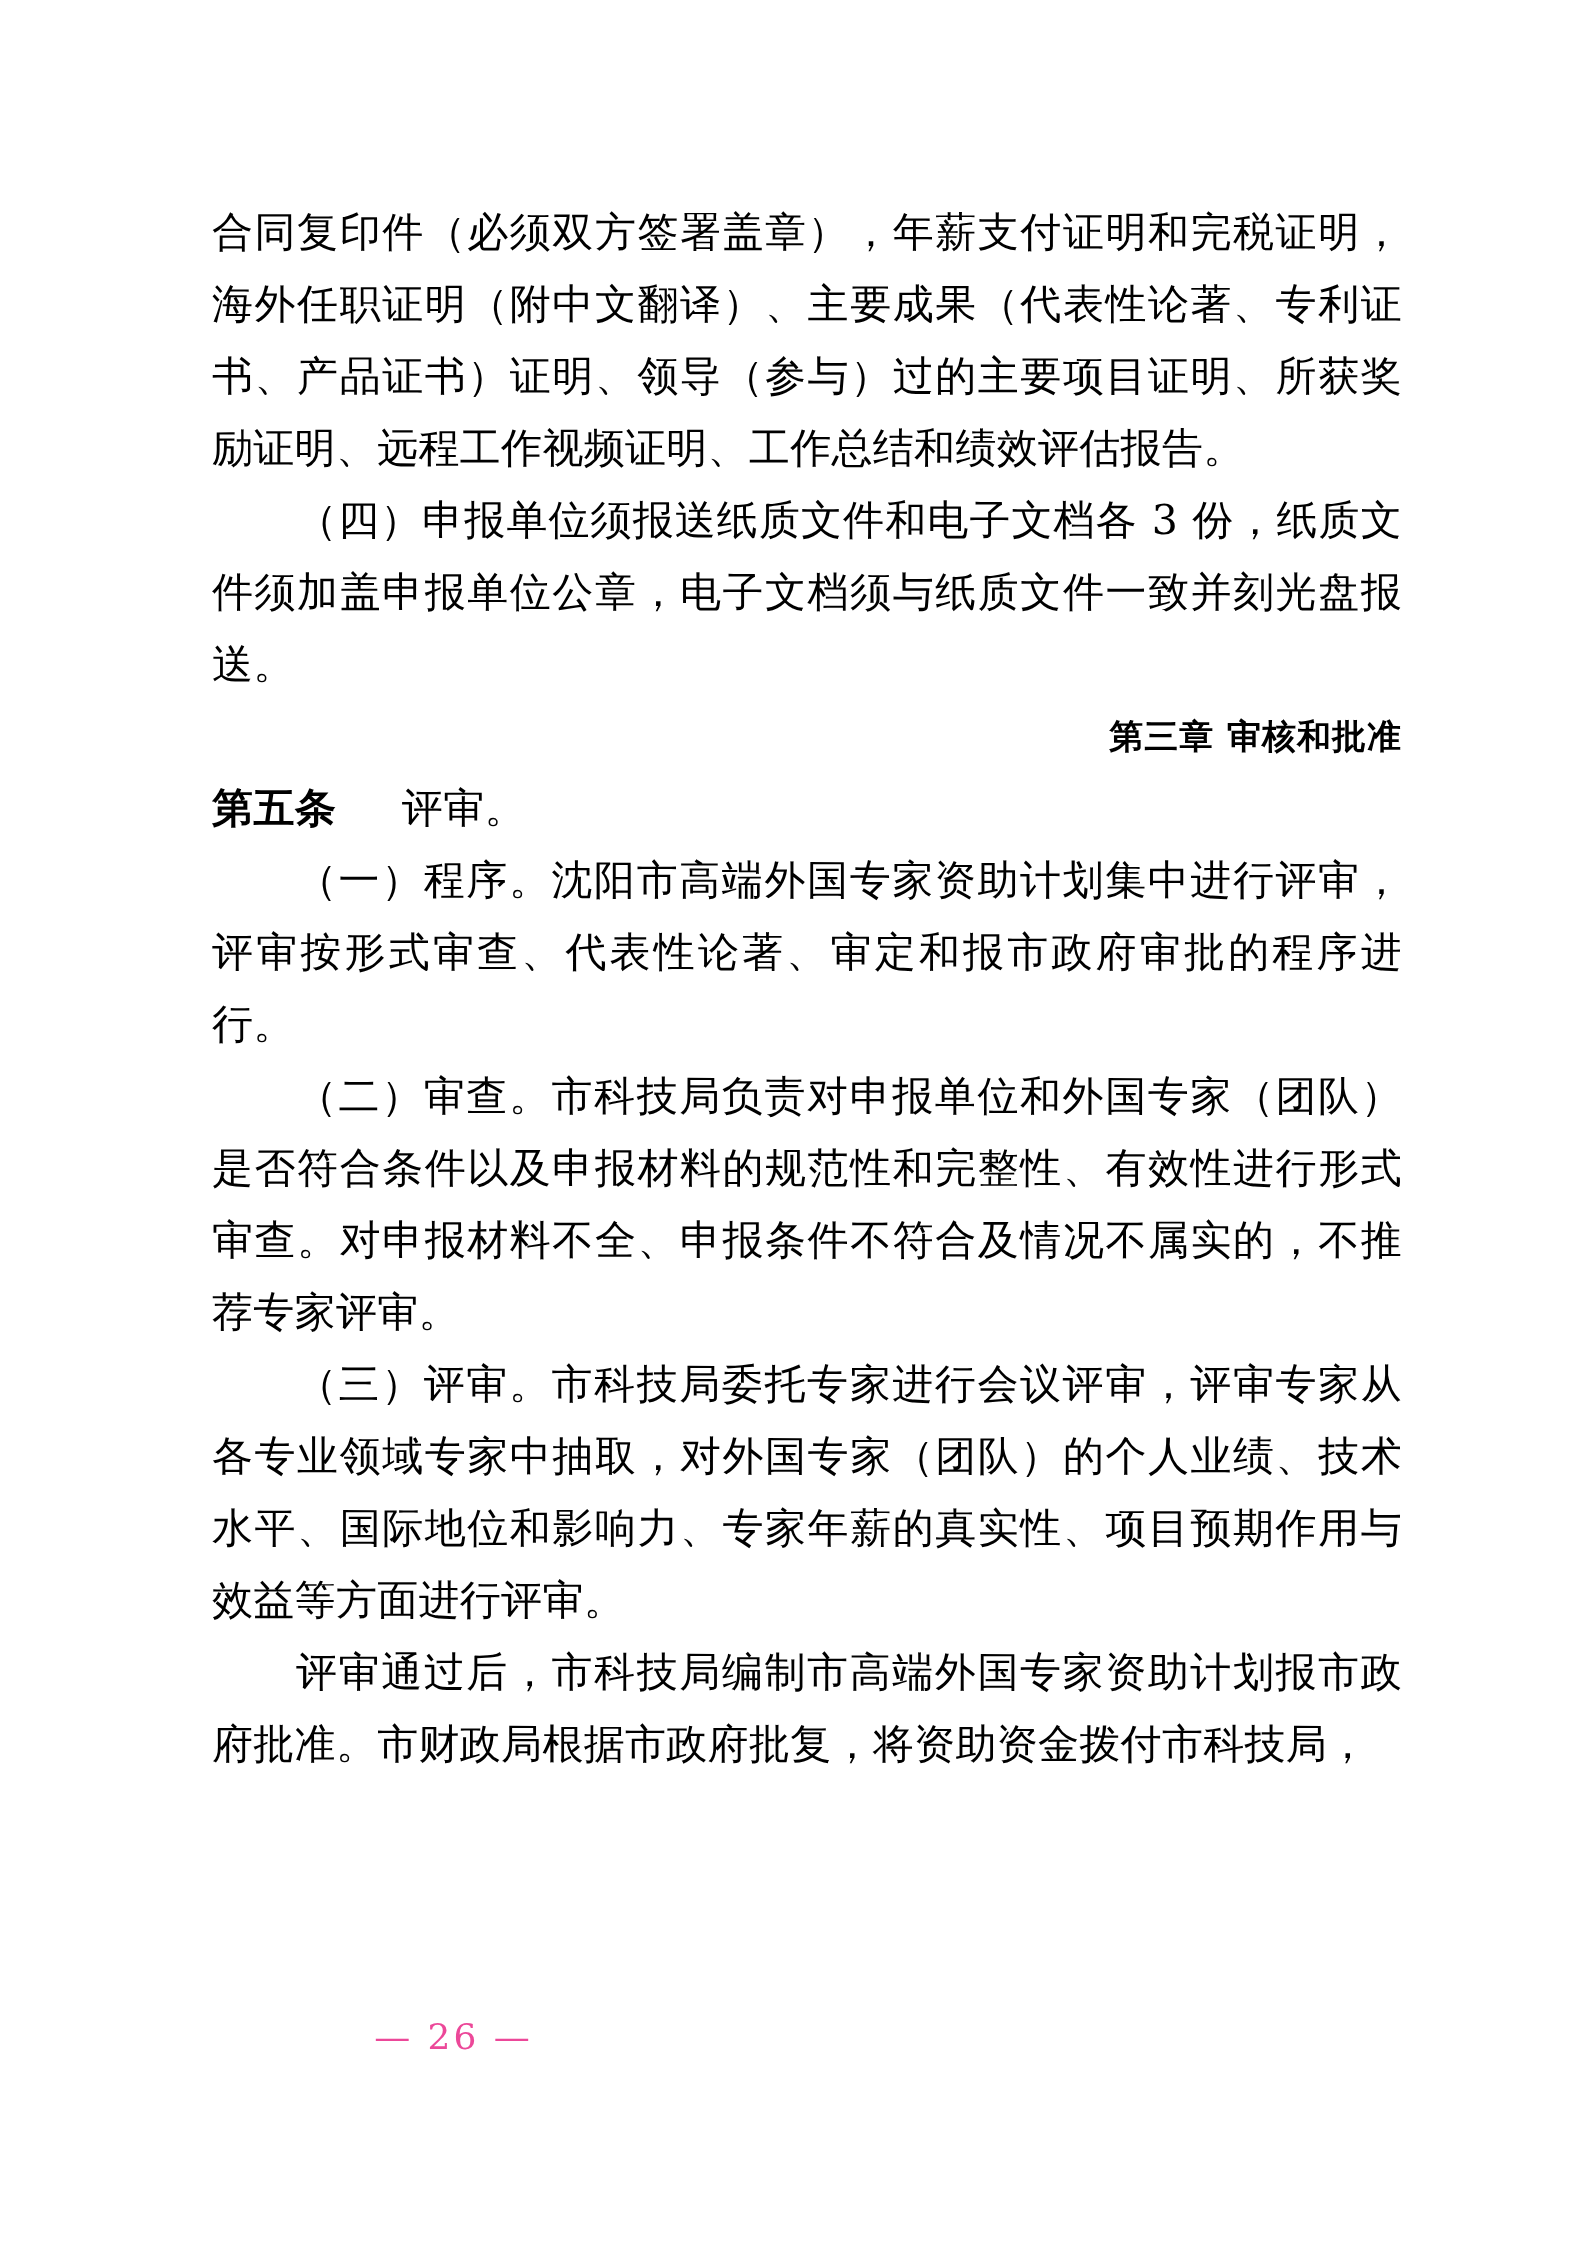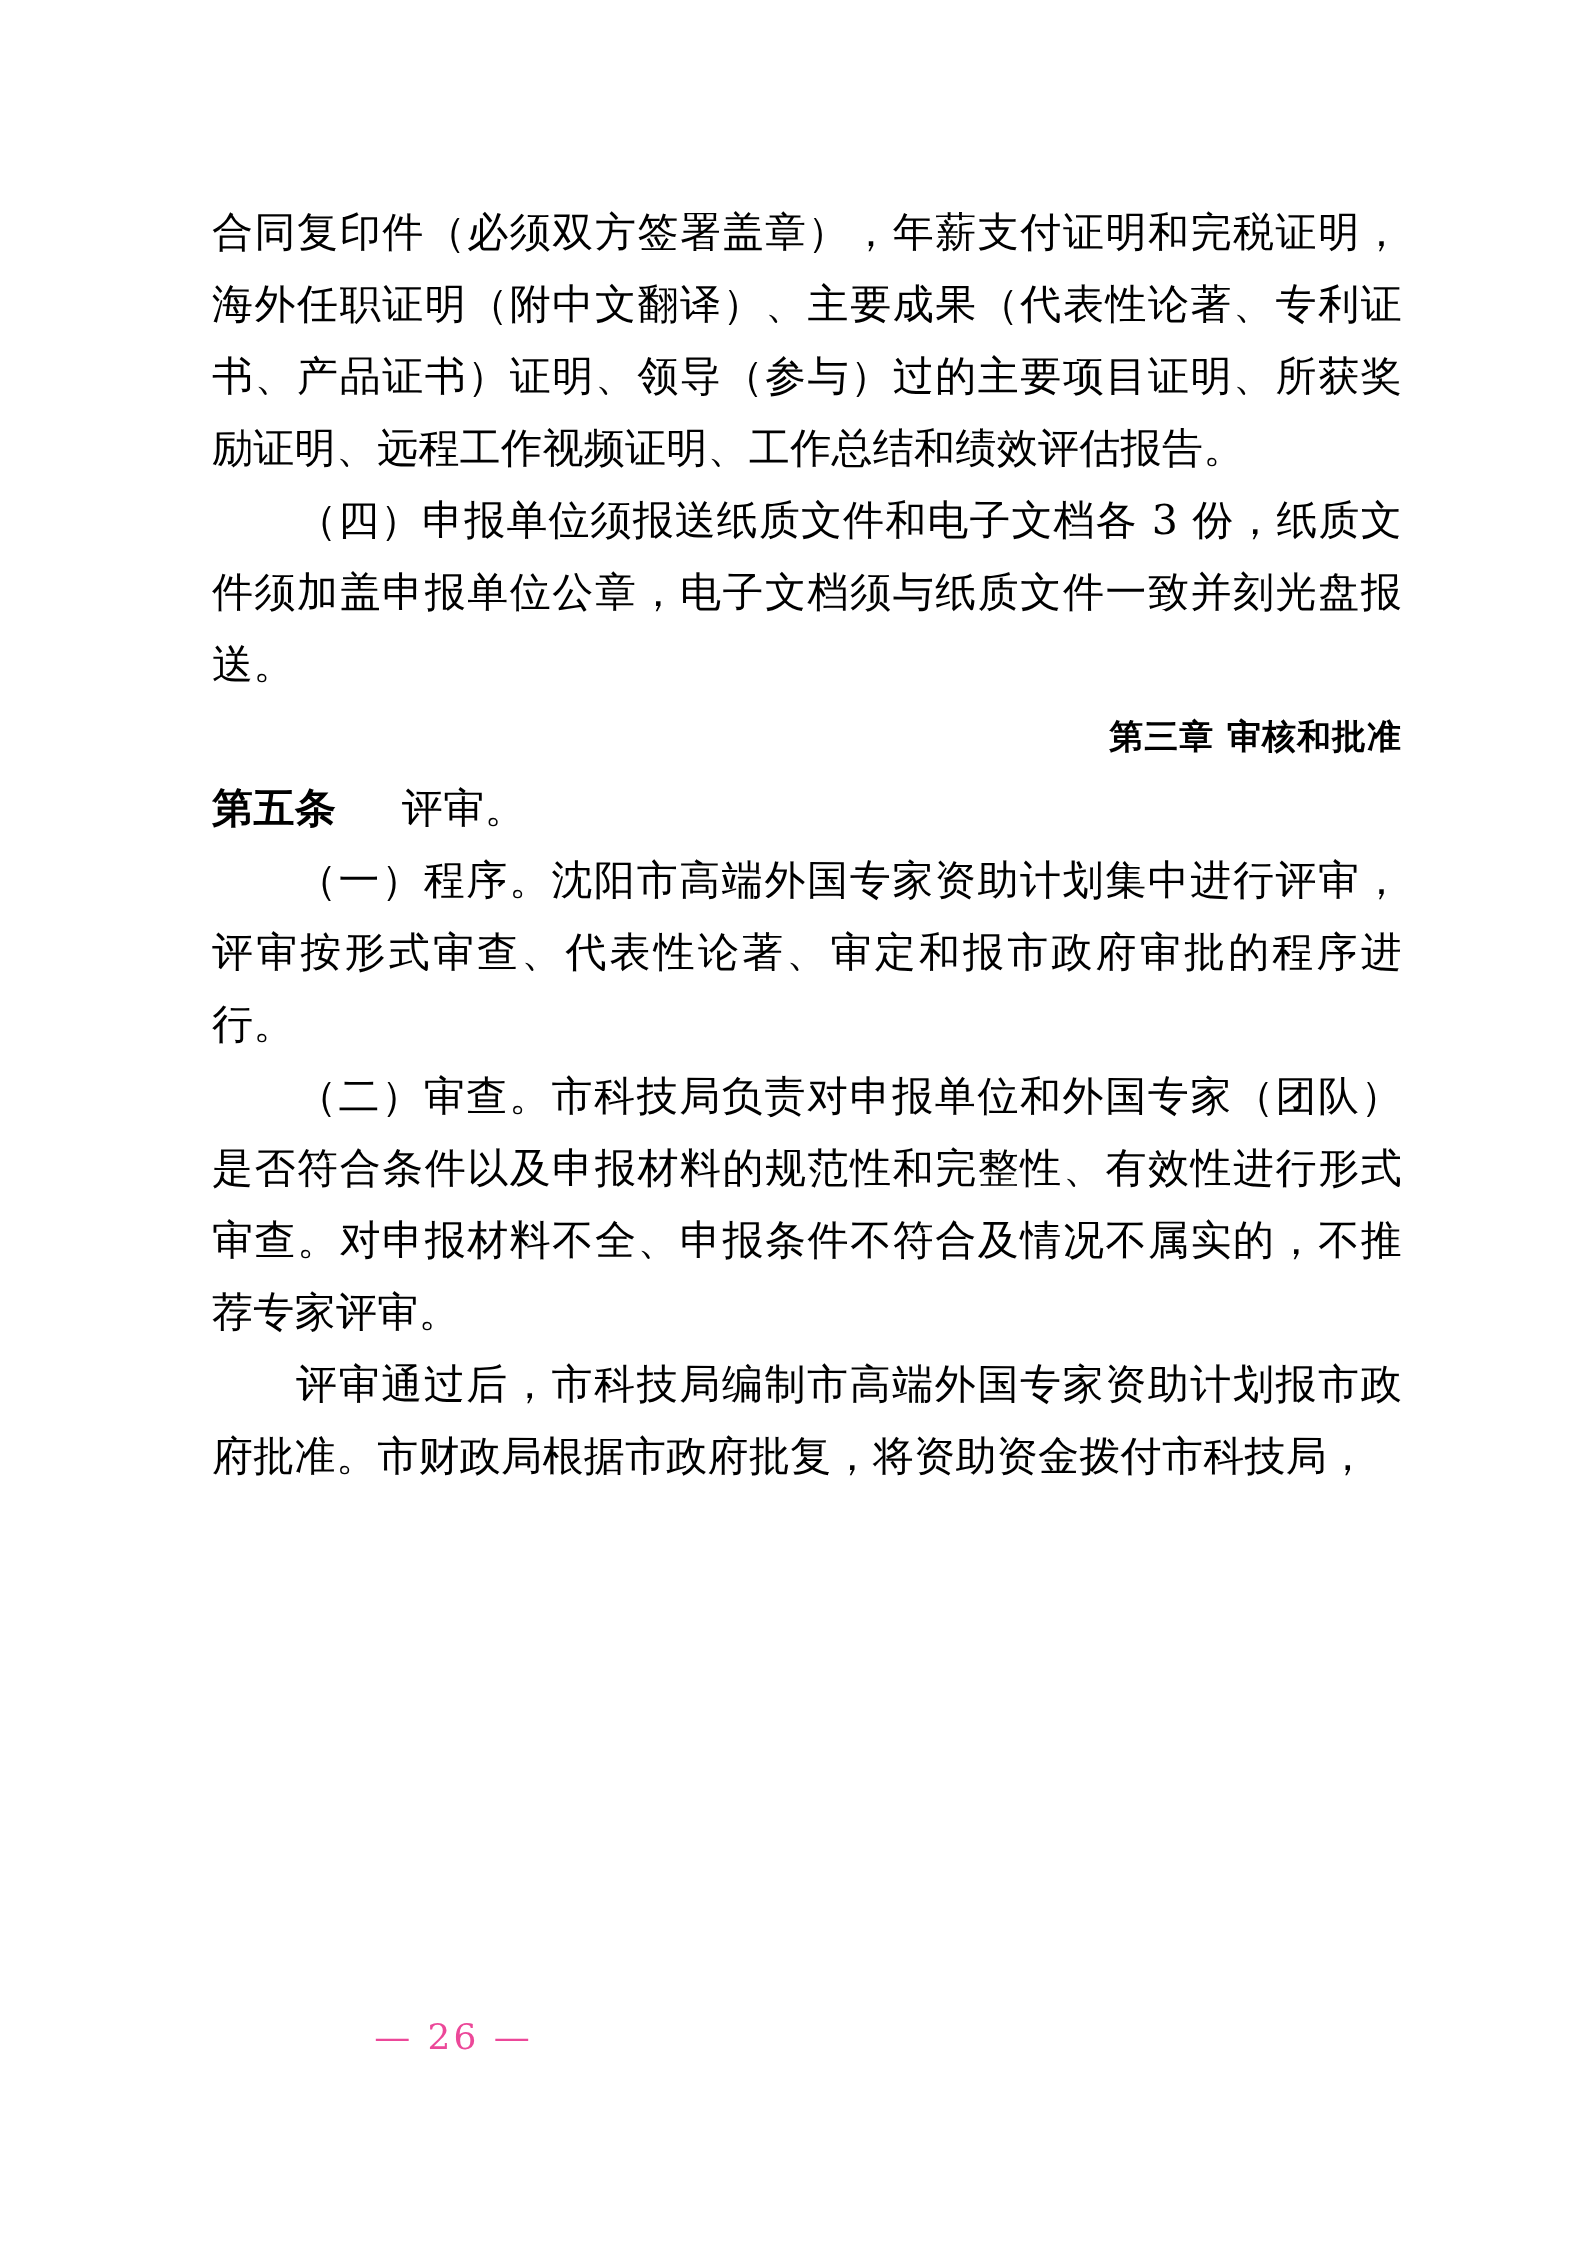--- a/index.html
+++ b/index.html
@@ -103,20 +103,21 @@
     <h2 class="chapter-heading">第三章 审核和批准</h2>
 
     <p class="para">
       <span class="article-label">第五条</span><span class="article-body">&nbsp;</span><span class="article-body">评审。</span>
     </p>
 
     <p class="para indent">（一）程序。沈阳市高端外国专家资助计划集中进行评审，评审按形式审查、代表性论著、审定和报市政府审批的程序进行。</p>
 
     <p class="para indent">（二）审查。市科技局负责对申报单位和外国专家（团队）是否符合条件以及申报材料的规范性和完整性、有效性进行形式审查。对申报材料不全、申报条件不符合及情况不属实的，不推荐专家评审。</p>
 
+    <p class="para indent">（三）评审。市科技局委托专家进行会议评审，评审专家从各专业领域专家中抽取，对外国专家（团队）的个人业绩、技术水平、国际地位和影响力、专家年薪的真实性、项目预期作用与效益等方面进行评审。</p>
 
 
     <p class="para indent">评审通过后，市科技局编制市高端外国专家资助计划报市政府批准。市财政局根据市政府批复，将资助资金拨付市科技局，</p>
 
   </div>
 
   <div class="page-footer">— 26 —</div>
 
 </div>
 

